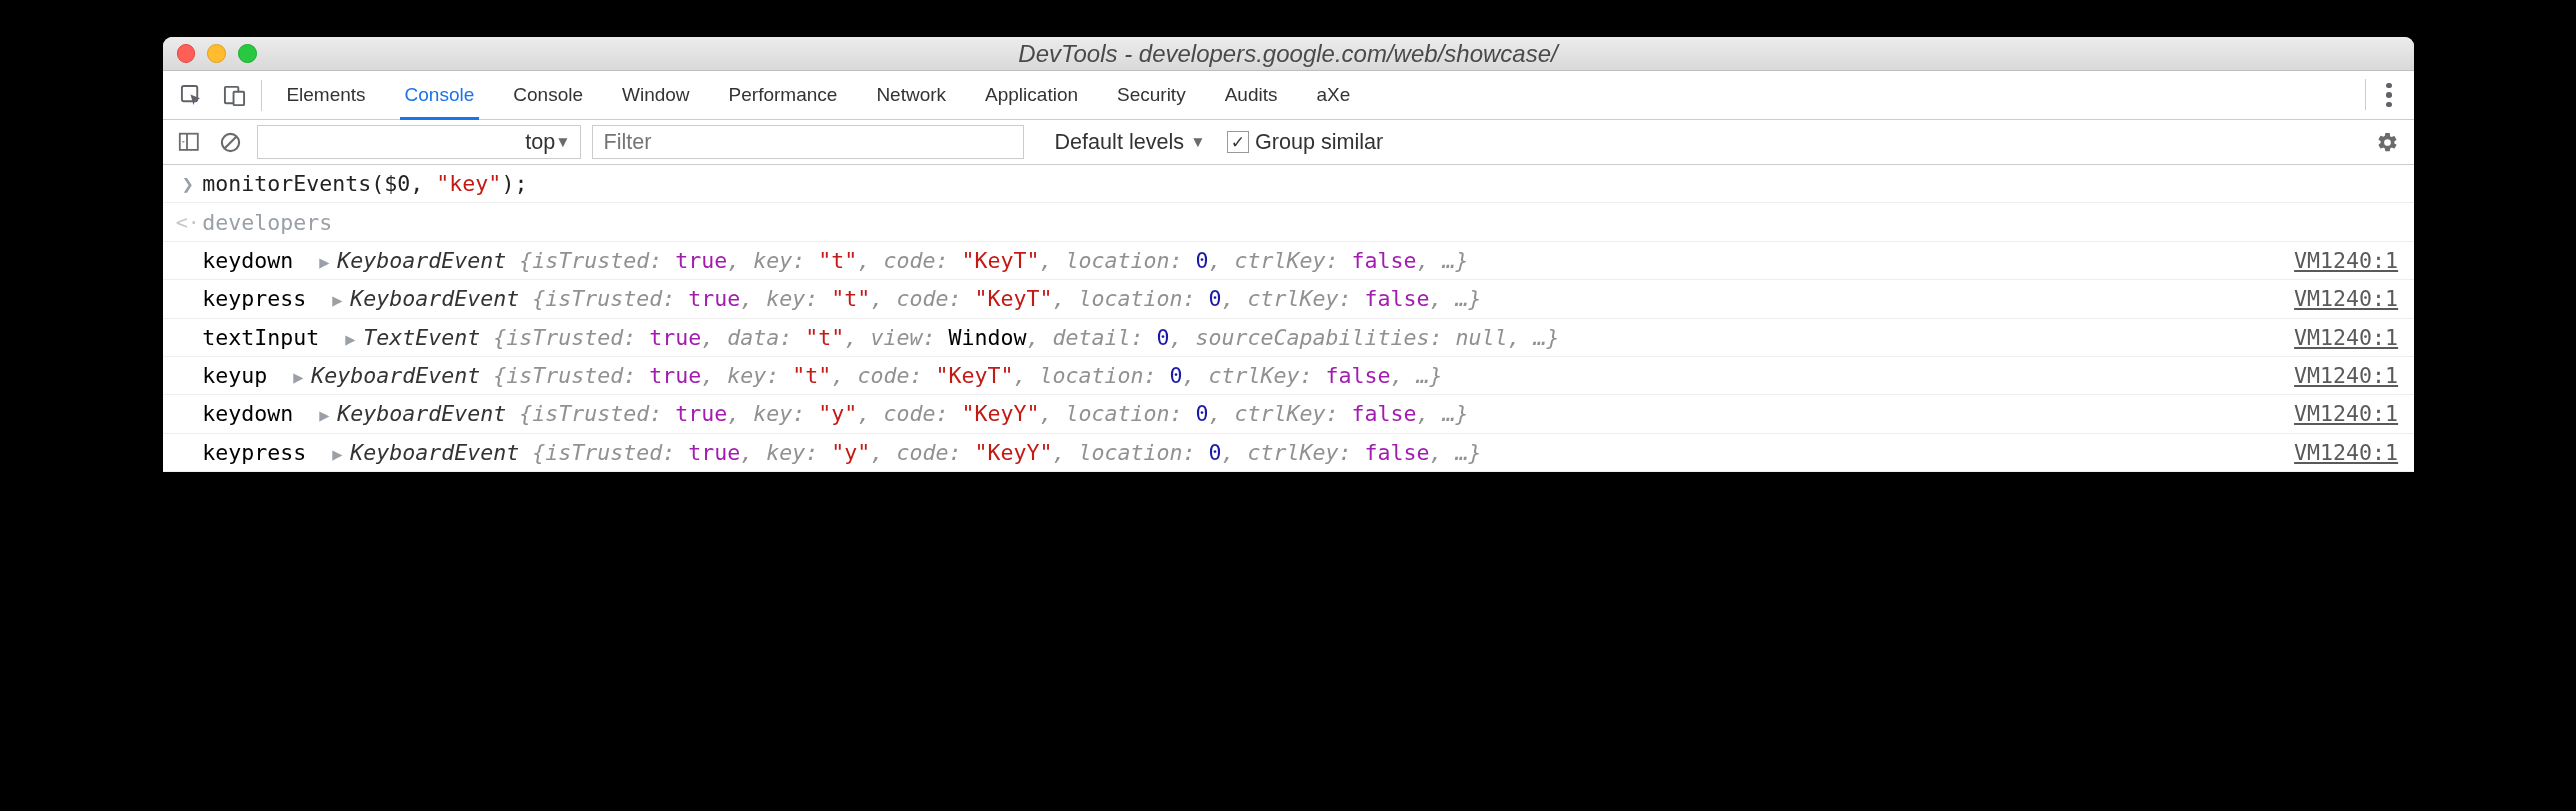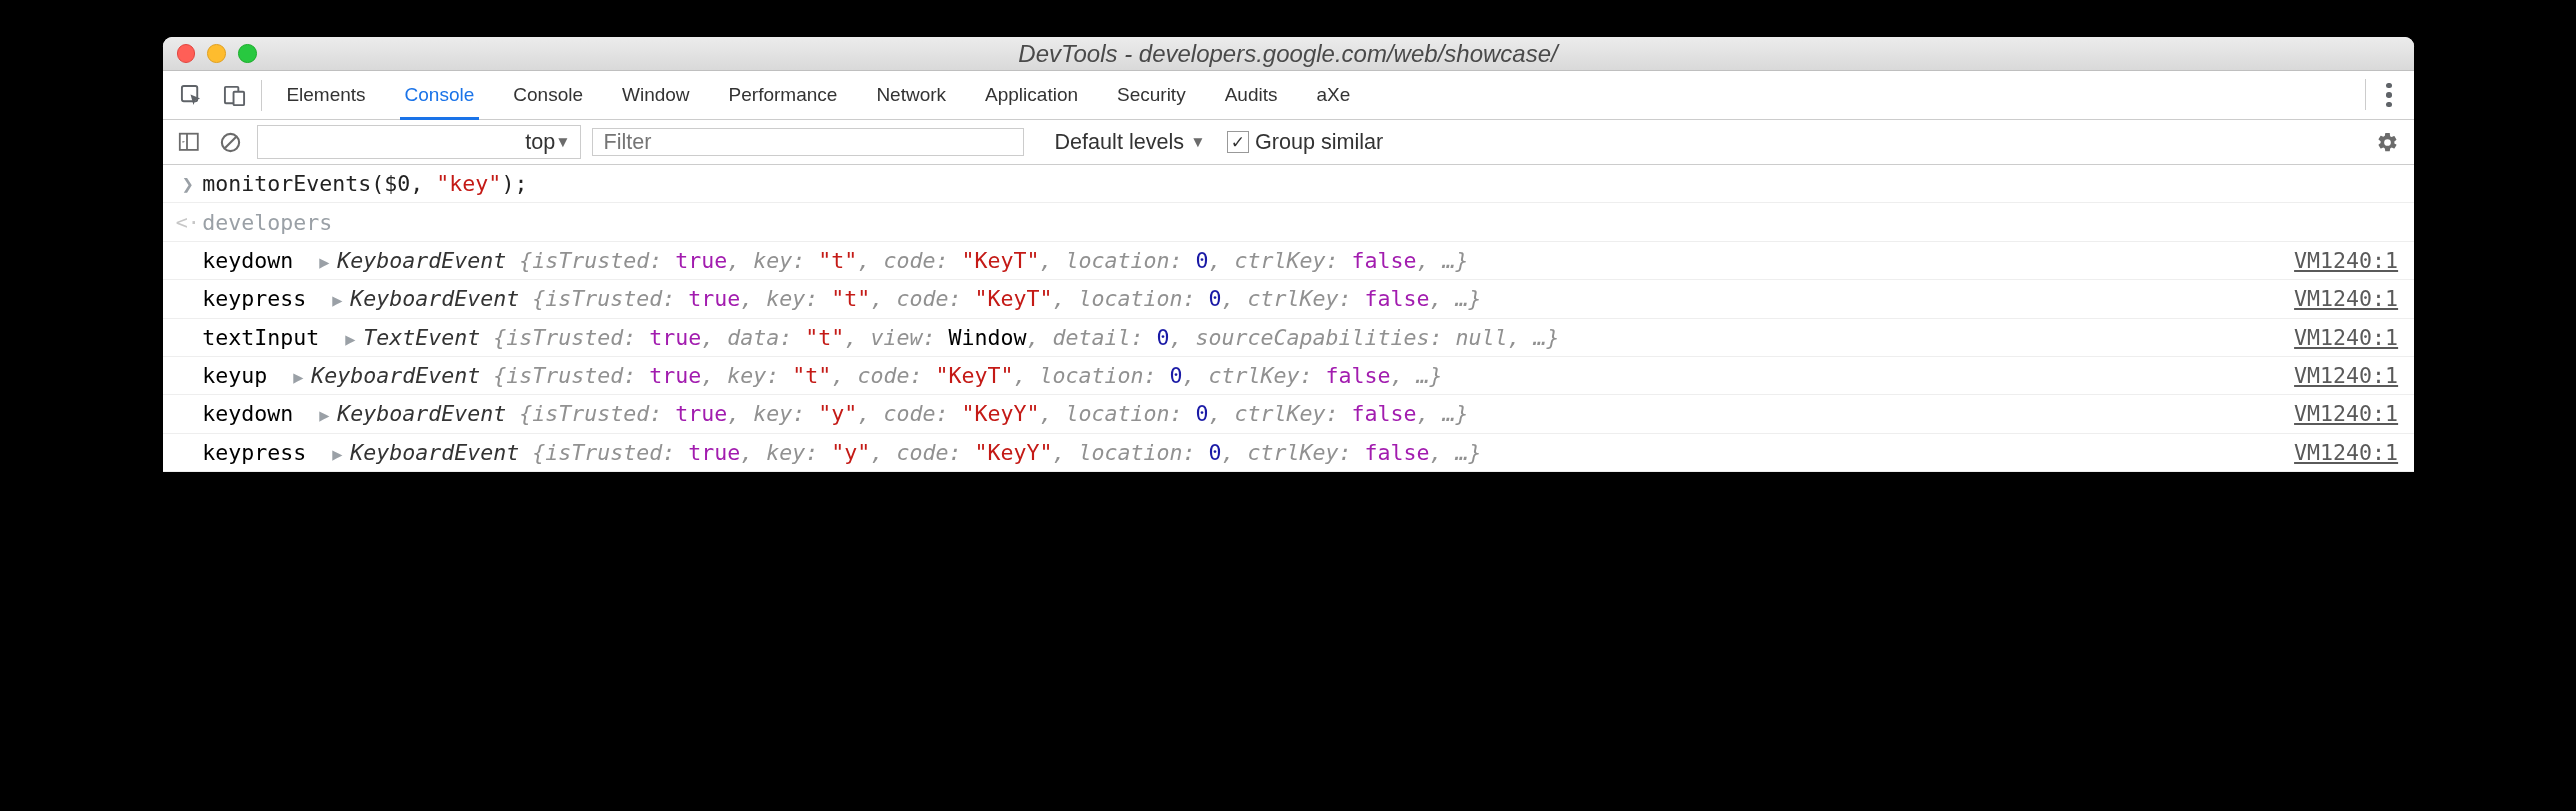--- a/index.html
+++ b/index.html
@@ -86,21 +86,21 @@
   .tl-ic {
     width:31px;height:31px;display:flex;align-items:center;justify-content:center;
     color:#6b6b6b;
   }
   .ctx-select {
     display:flex;align-items:center;justify-content:flex-end;
     border:0.8px solid #ccc;background:#fff;height:34px;width:324px;
     padding:0 9.3px;color:#333;
   }
   .filter-input {
-    height:28px;width:432px;border:0.8px solid #ccc;background:#fff;
+    height:34px;width:432px;border:0.8px solid #ccc;background:#fff;
     padding:0 10.8px;color:#333;font-size:21.6px;
   }
   .levels { display:flex;align-items:center;gap:6.2px;color:#333;margin-left:20px;}
   .tri { font-size:15.4px;color:#6b6b6b;}
   .chk {
     width:21.6px;height:21.6px;border:0.8px solid #999;display:inline-flex;
     align-items:center;justify-content:center;font-size:17px;color:#333;
     margin-left:10.8px;margin-right:6.2px;background:#fff;
   }
   .gear { margin-left:auto;color:#6b6b6b;}

